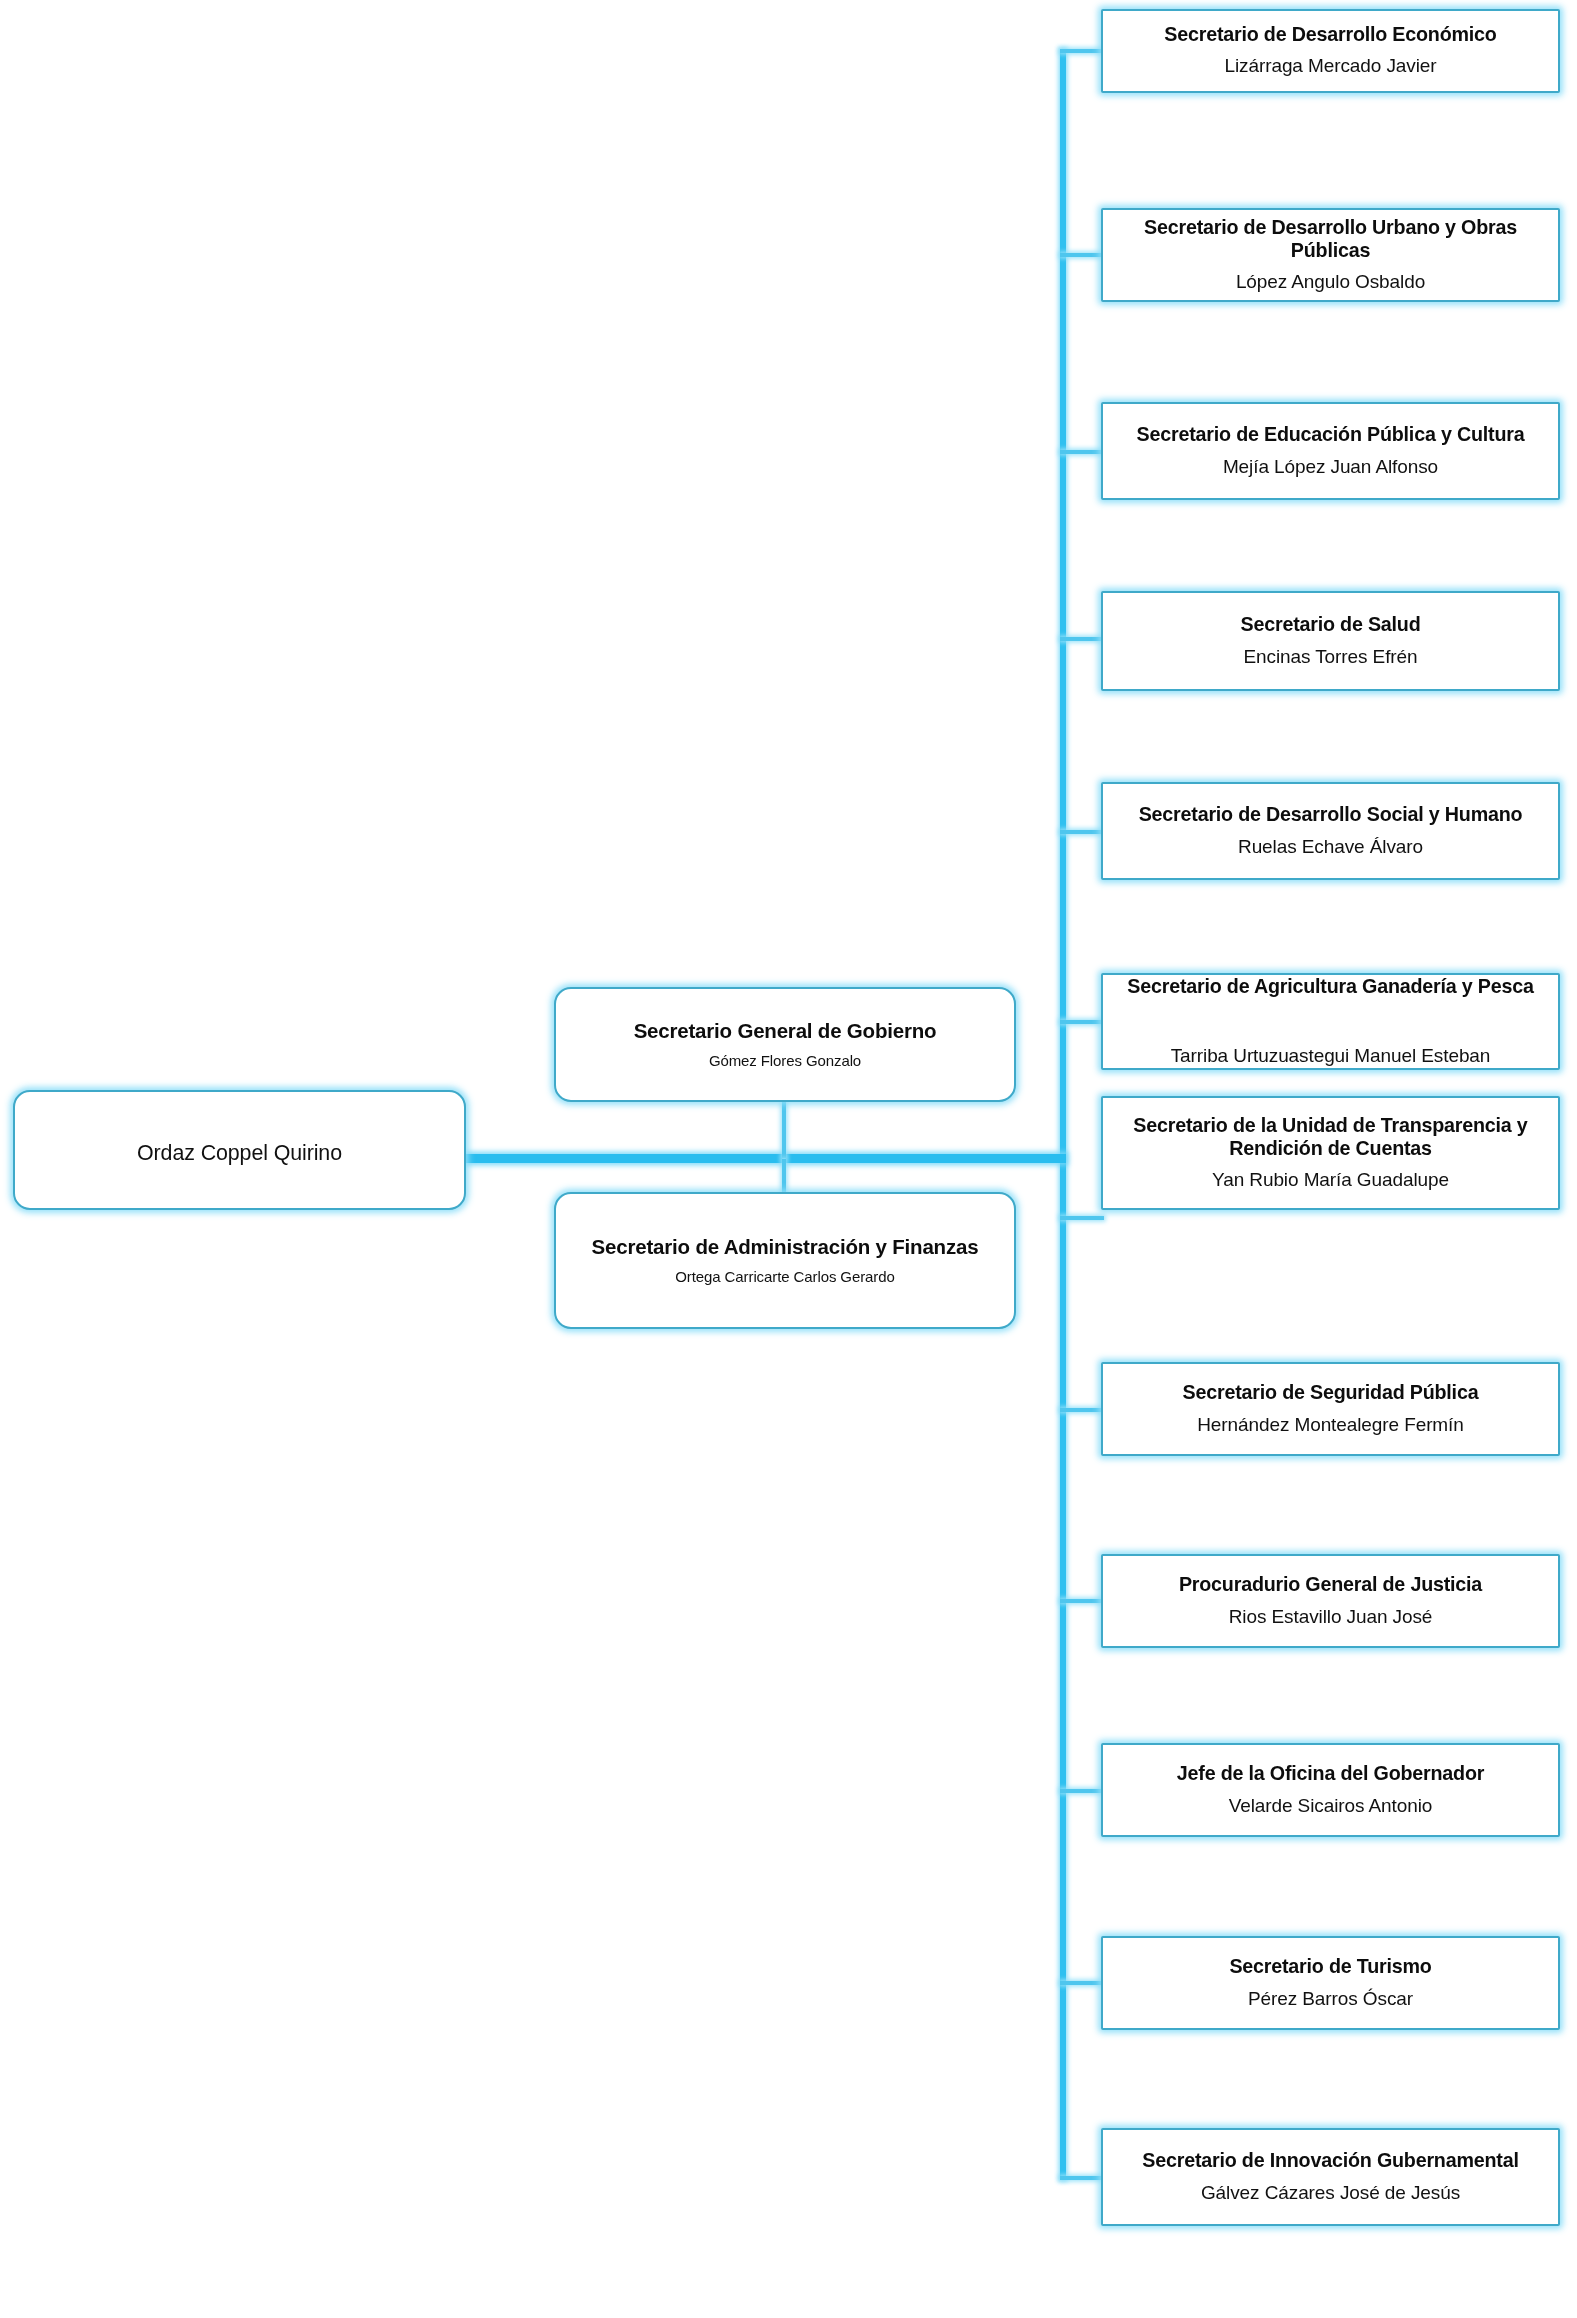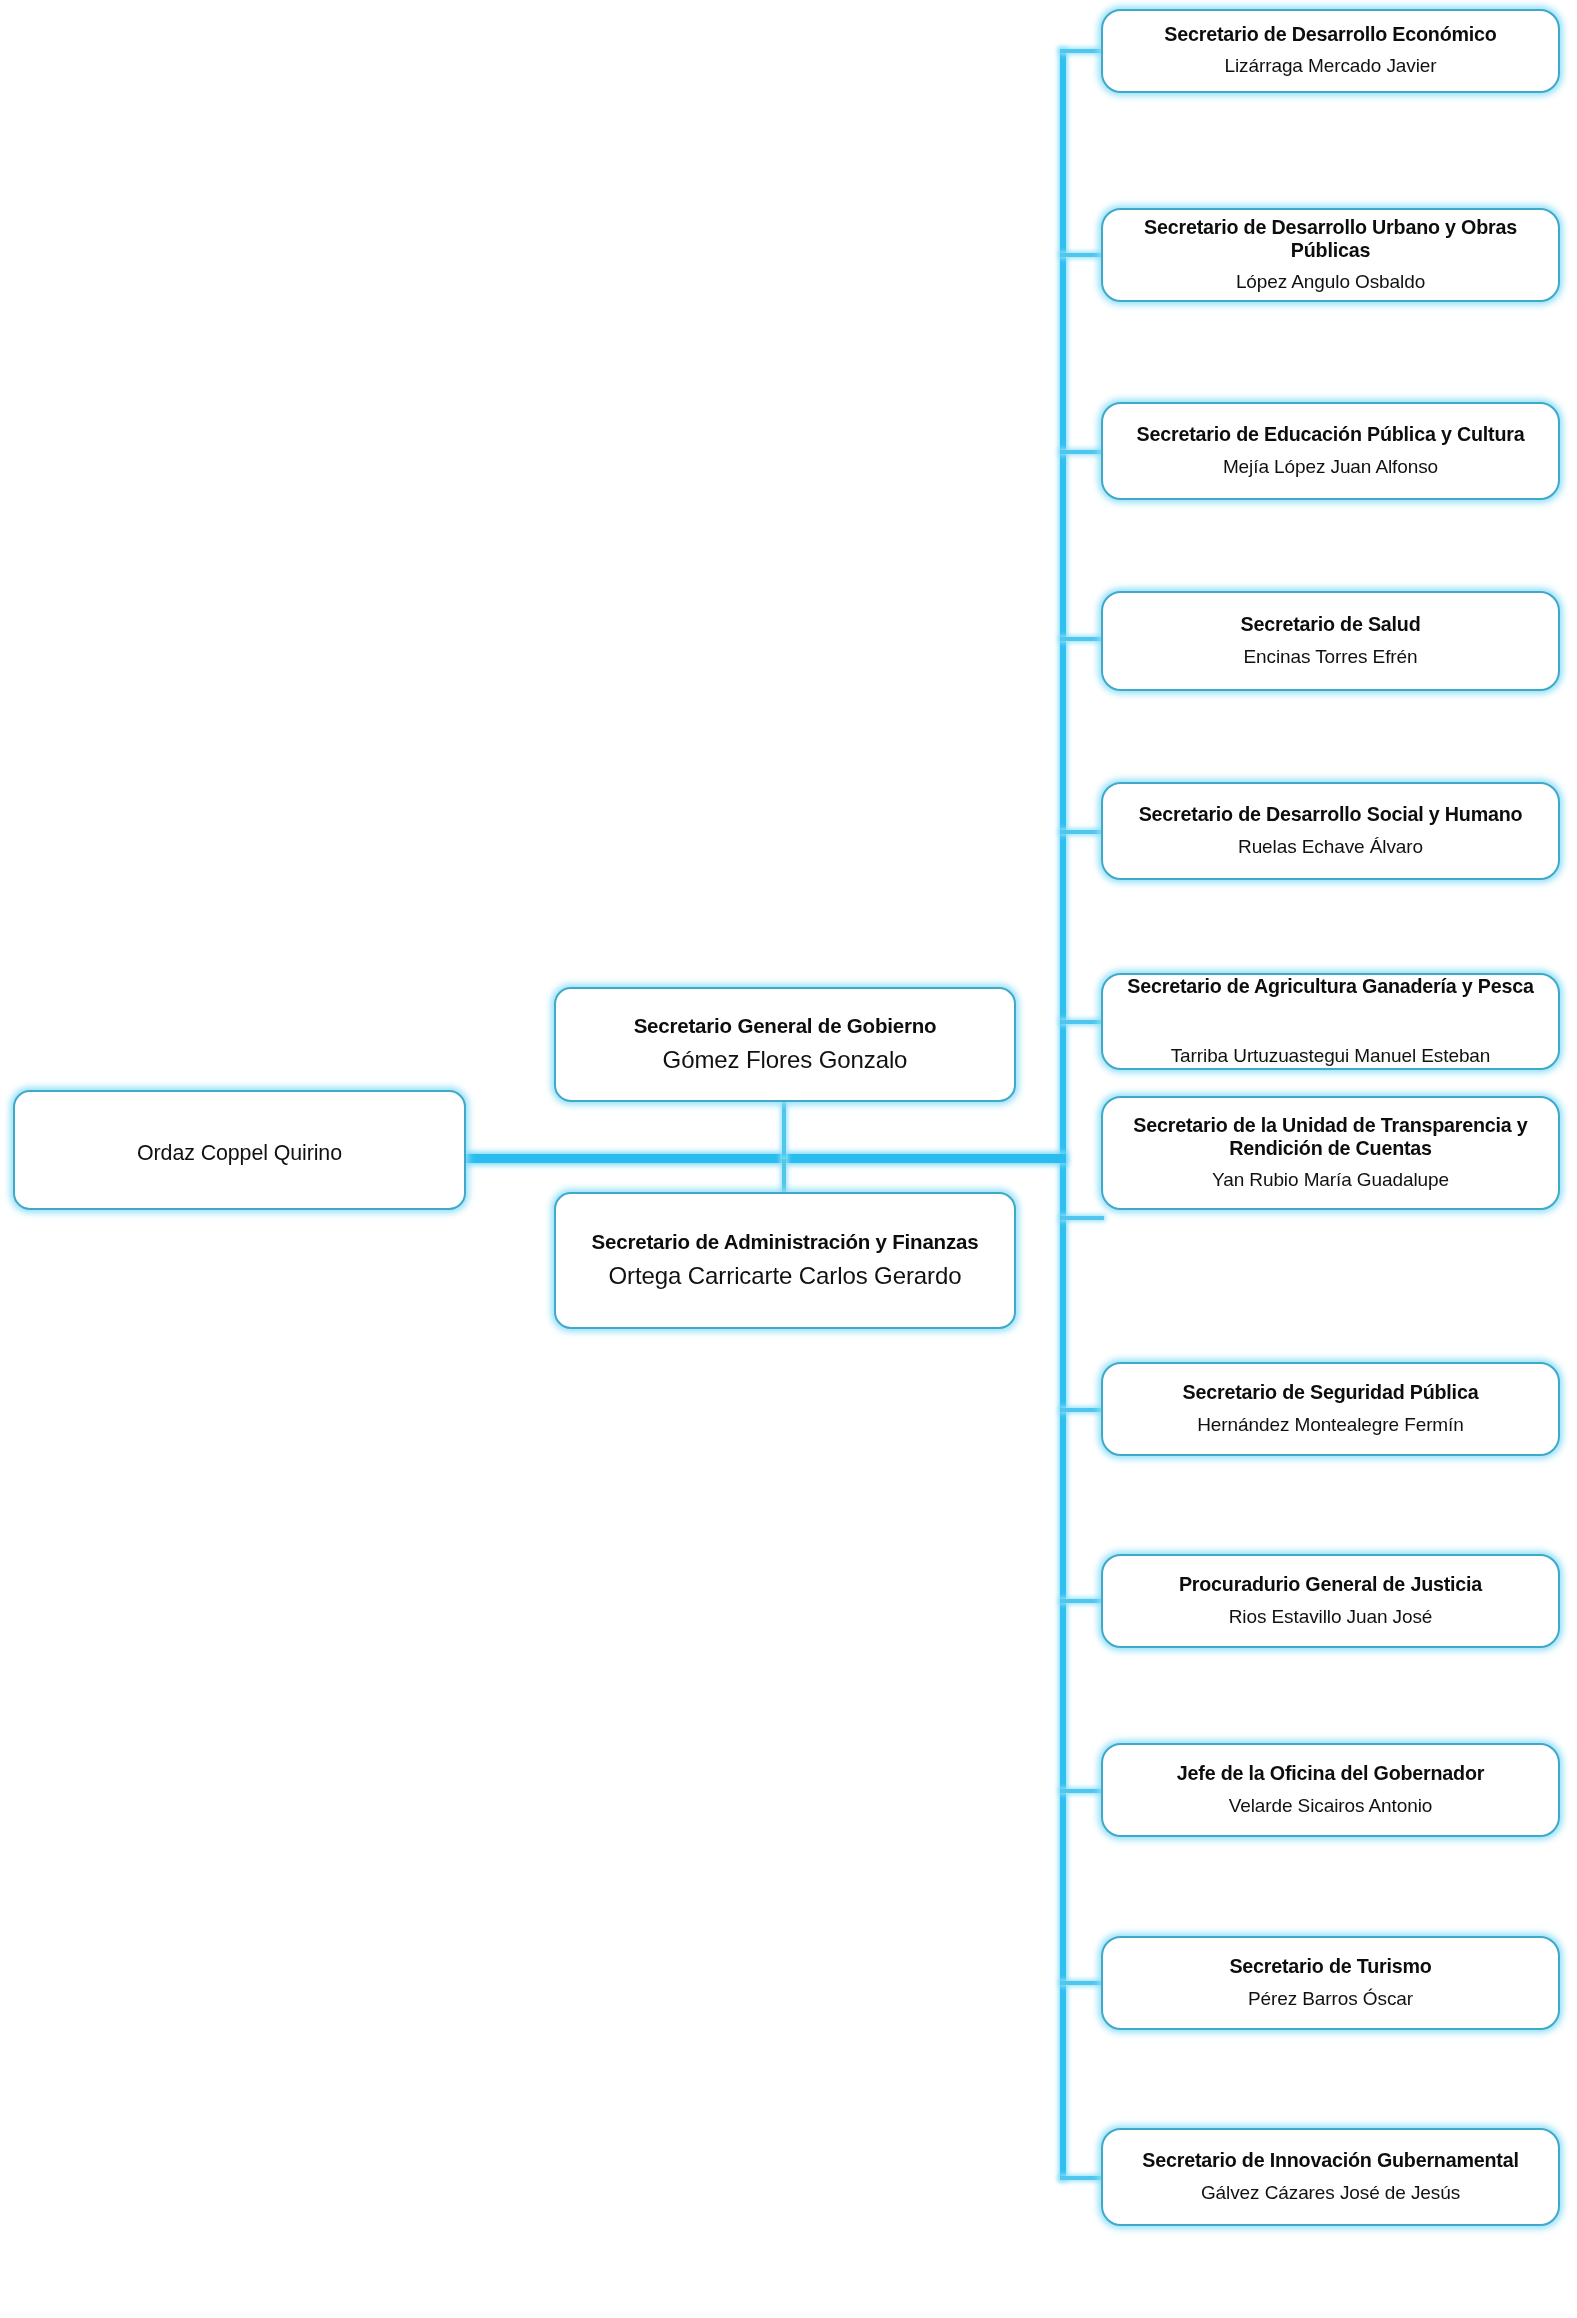--- a/index.html
+++ b/index.html
@@ -52,21 +52,21 @@
     background: #4fc6ee;
     box-shadow: 0 0 4.3px 1.7px rgba(150, 225, 250, 0.9);
   }
 
   
   .node {
     position: absolute;
     box-sizing: border-box;
     background: #ffffff;
     border: 2.6px solid #3fa9c9;
-    border-radius: 20px;
+    border-radius: 2px;
     box-shadow: 0 0 6px 2.6px rgba(140, 222, 248, 0.9);
     display: flex;
     flex-direction: column;
     align-items: center;
     justify-content: center;
     text-align: center;
     padding: 5.1px 12px;
   }
   .node .title {
     font-weight: bold;
@@ -90,21 +90,21 @@
   #node-root .title { font-size: 21.4px; }
   #node-root .person { font-size: 21.4px; margin-top: 8.5px; }
 
   
   .node.level2 {
     left: 554px;
     width: 462px;
     border-radius: 17px;
   }
   .node.level2 .title { font-size: 20.5px; }
-  .node.level2 .person { font-size: 24px; margin-top: 8.5px; }
+  .node.level2 .person { font-size: 15px; margin-top: 8.5px; }
 
   #node-l2-0 { top: 987px; height: 115px; }
   #node-l2-1 { top: 1192px; height: 137px; }
 
   
   .node.level3 {
     left: 1101px;
     width: 459px;
   }
   .node.level3 .title { font-size: 19.7px; }

